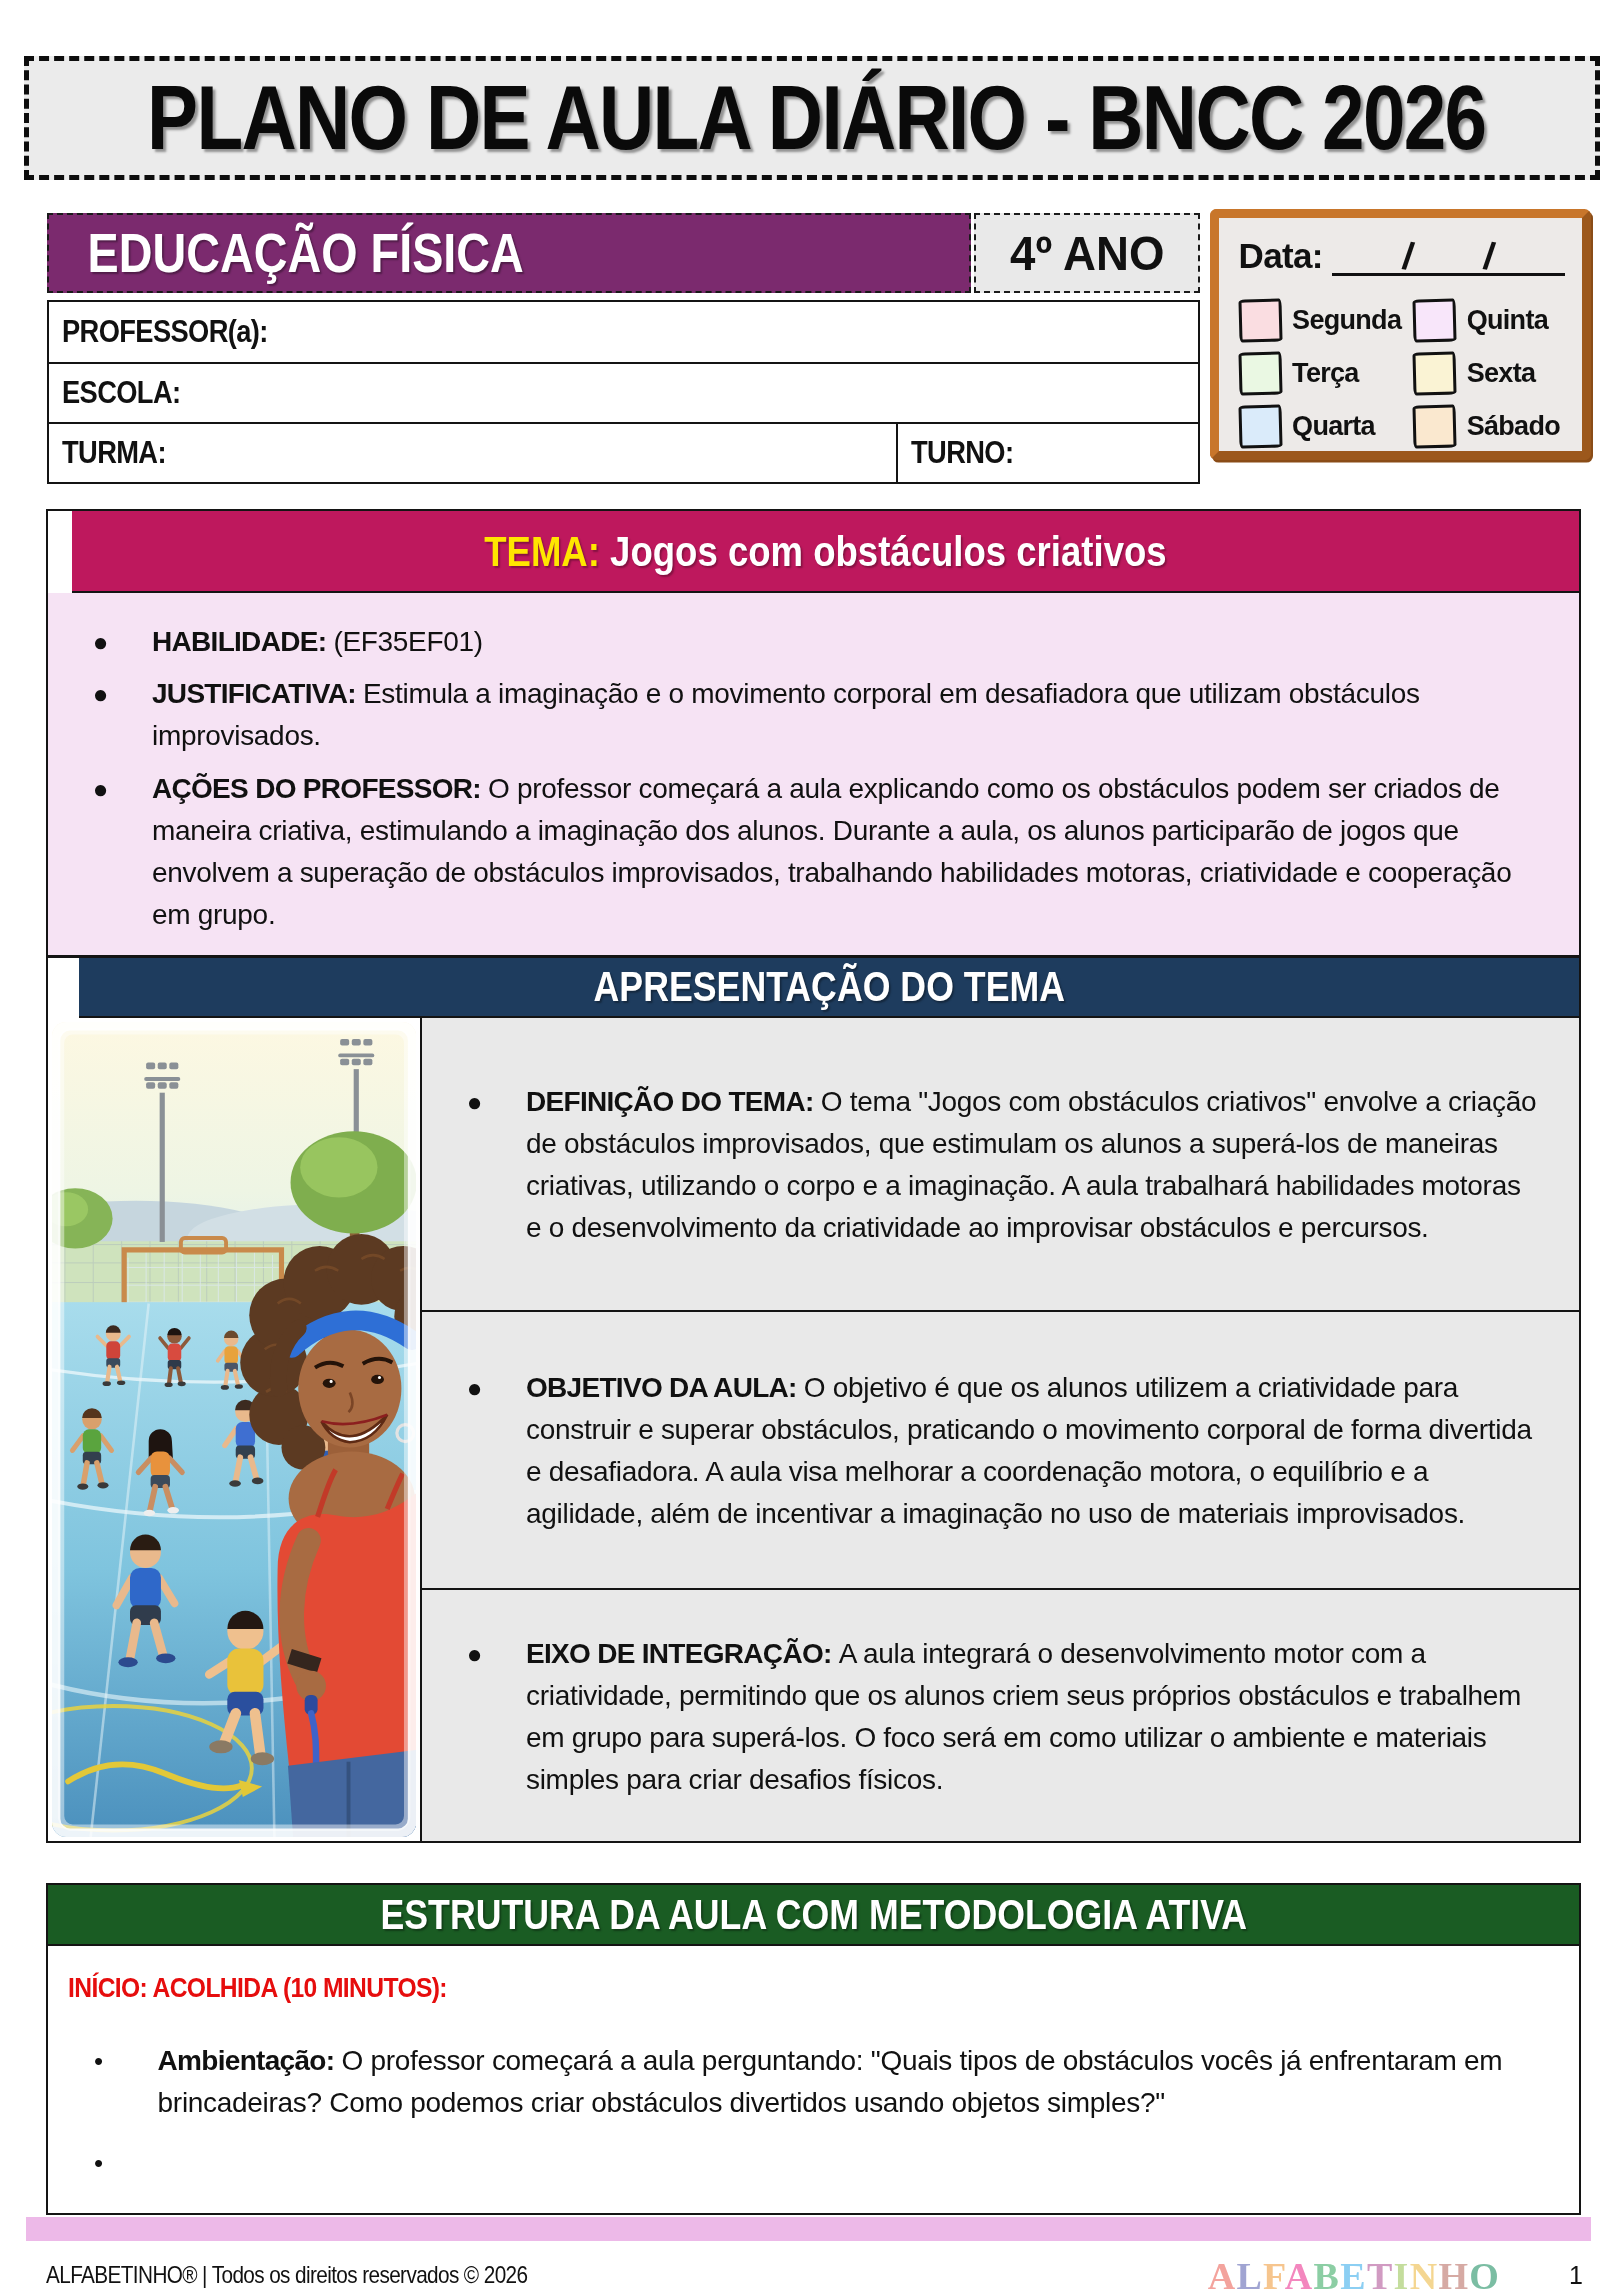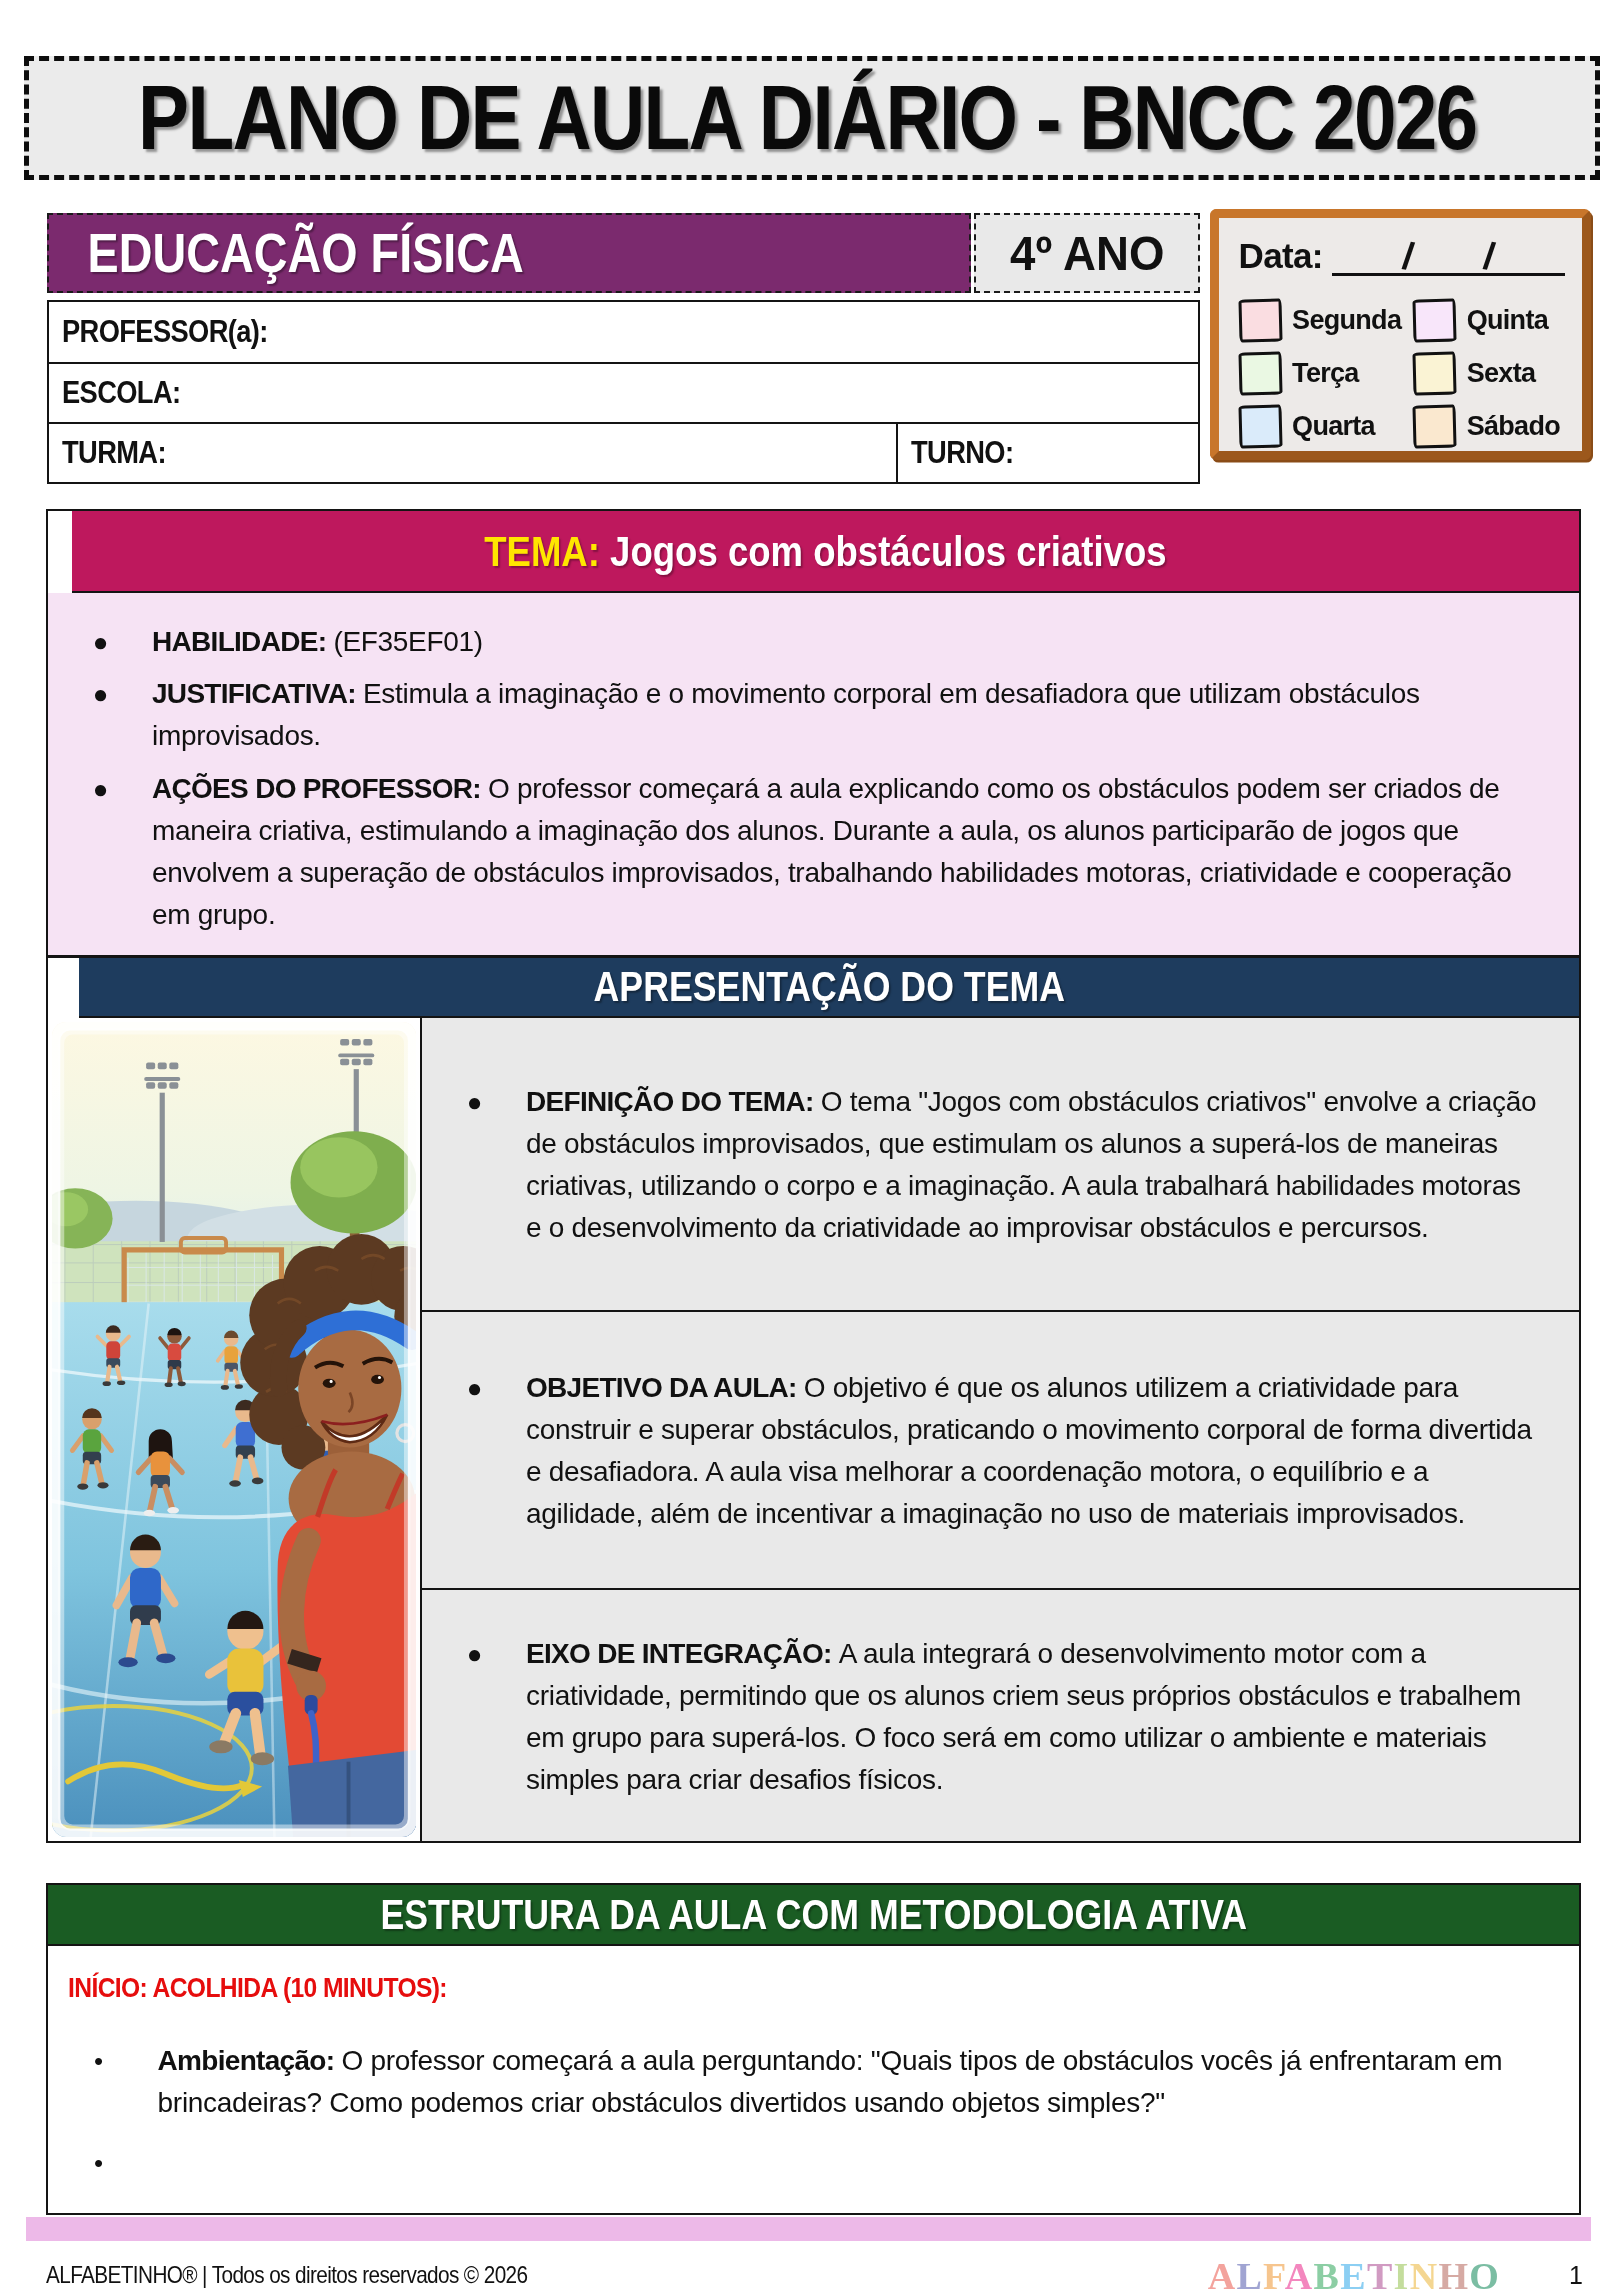--- a/index.html
+++ b/index.html
@@ -8,21 +8,21 @@
     width:1623px; height:2295px; position:relative;
     font-family:"Liberation Sans", sans-serif; color:#111;
   }
   .cond { display:inline-block; transform:scaleX(0.85); transform-origin:center; white-space:nowrap; }
   .cond-l { display:inline-block; transform:scaleX(0.88); transform-origin:left center; white-space:nowrap; }
 
   
   .title-box {
     position:absolute; left:23.6px; top:56px; width:1576px; height:124px;
     background:#ebebeb; border:5.9px dashed #0d0d0d;
-    display:flex; align-items:center; justify-content:flex-end;
+    display:flex; align-items:center; justify-content:flex-start;
   }
   .title-box h1 {
     font-size:90px; font-weight:bold; letter-spacing:-2px; color:#0a0a0a;
     text-shadow:3.3px 3.3px 2.6px rgba(0,0,0,.38);
   }
 
   
   .subject-row { position:absolute; left:47px; top:213px; width:1153px; height:80px; display:flex; gap:3.3px; }
   .subject-bar {
     flex:1; background:#7b2a6e; border:2.6px dashed #1a1a1a;

